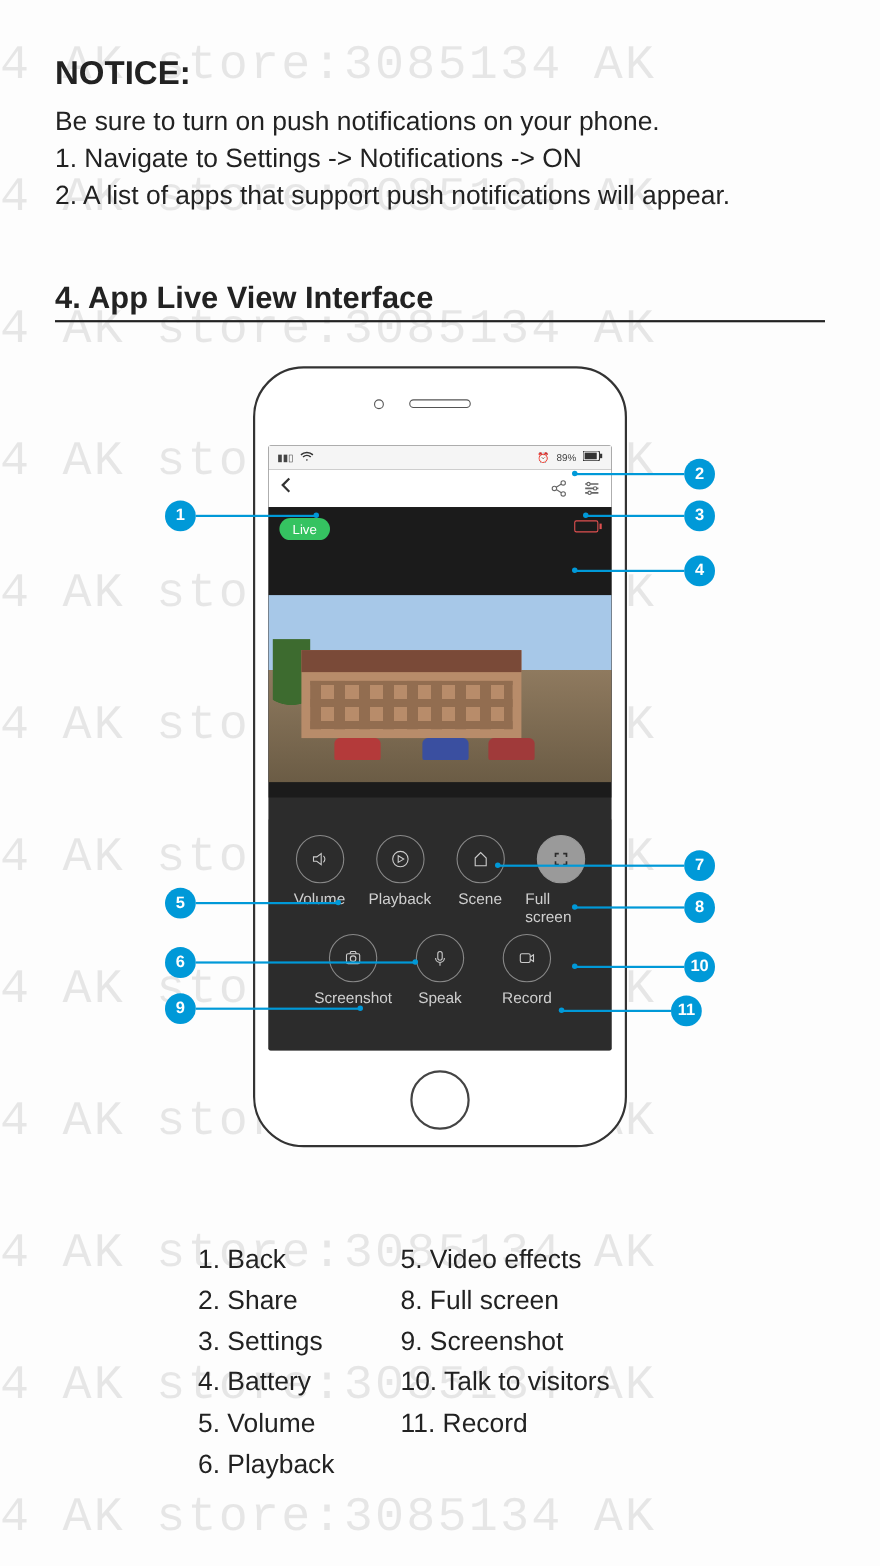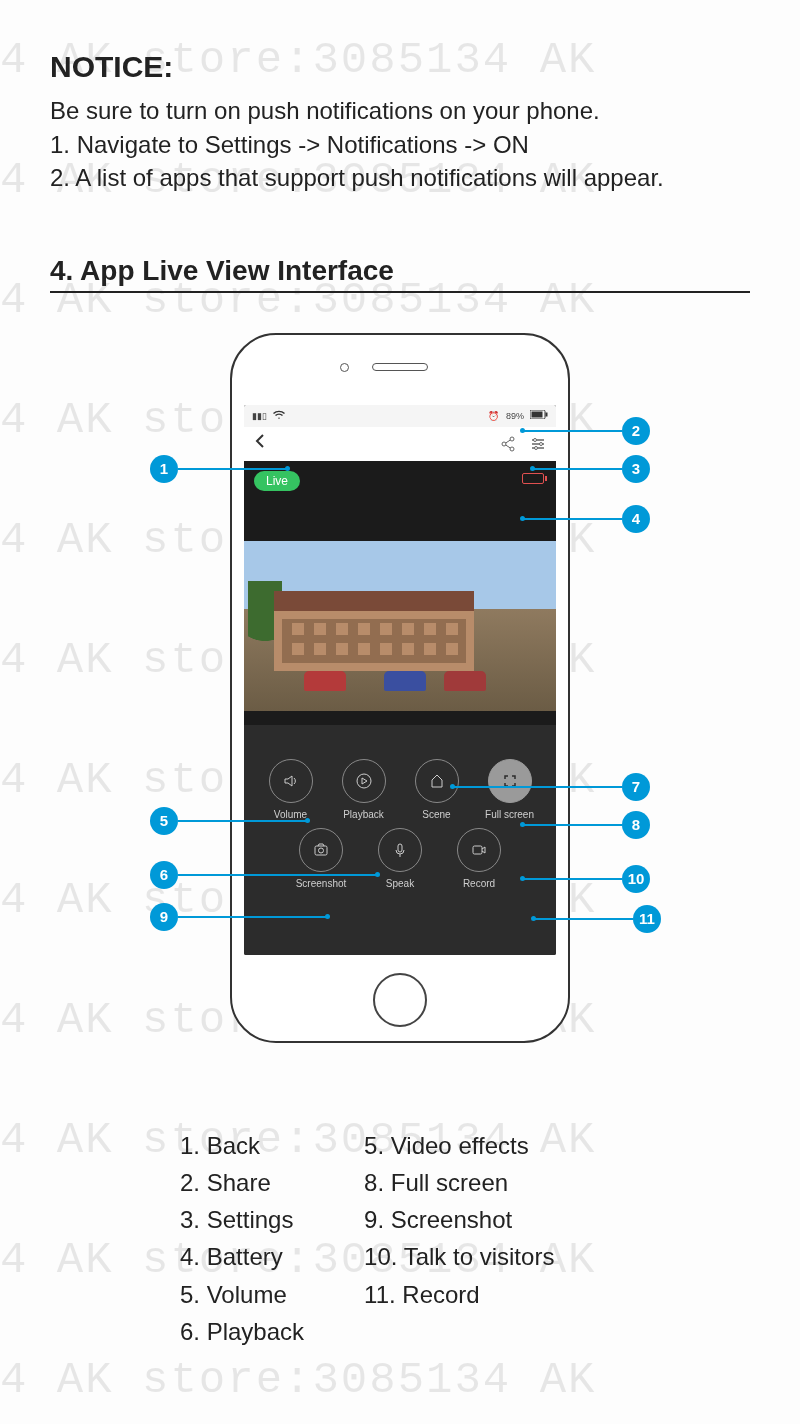--- a/index.html
+++ b/index.html
@@ -164,21 +164,21 @@
   }
   .row { display: flex; justify-content: space-around; margin-bottom: 8px; }
   .ctl { display: flex; flex-direction: column; align-items: center; gap: 6px; width: 64px; }
   .ctl-btn {
     width: 44px; height: 44px; border-radius: 50%;
     border: 1.5px solid #888;
     display: flex; align-items: center; justify-content: center;
     color: #ccc;
   }
   .ctl-btn.filled { background: #9a9a9a; border-color: #9a9a9a; color: #2c2c2c; }
-  .ctl-label { font-size: 10px; color: #cfcfcf; }
+  .ctl-label { font-size: 14px; color: #cfcfcf; }
 
   
   .callout {
     position: absolute;
     display: flex; align-items: center;
     z-index: 3;
   }
   .callout.left { flex-direction: row; }
   .callout.right { flex-direction: row-reverse; }
   .bubble {
@@ -281,21 +281,21 @@
       <span class="lead" style="width:170px;"></span>
     </div>
     <div class="callout right" style="top:478px; right:100px;">
       <span class="bubble">8</span>
       <span class="lead" style="width:100px;"></span>
     </div>
     <div class="callout right" style="top:532px; right:100px;">
       <span class="bubble">10</span>
       <span class="lead" style="width:100px;"></span>
     </div>
-    <div class="callout right" style="top:572px; right:89px;">
+    <div class="callout right" style="top:572px; right:112px;">
       <span class="bubble">11</span>
       <span class="lead" style="width:100px;"></span>
     </div>
 
     <div class="phone">
       <div class="speaker"></div>
       <div class="cam-dot"></div>
       <div class="home-btn"></div>
 
       <div class="screen">

